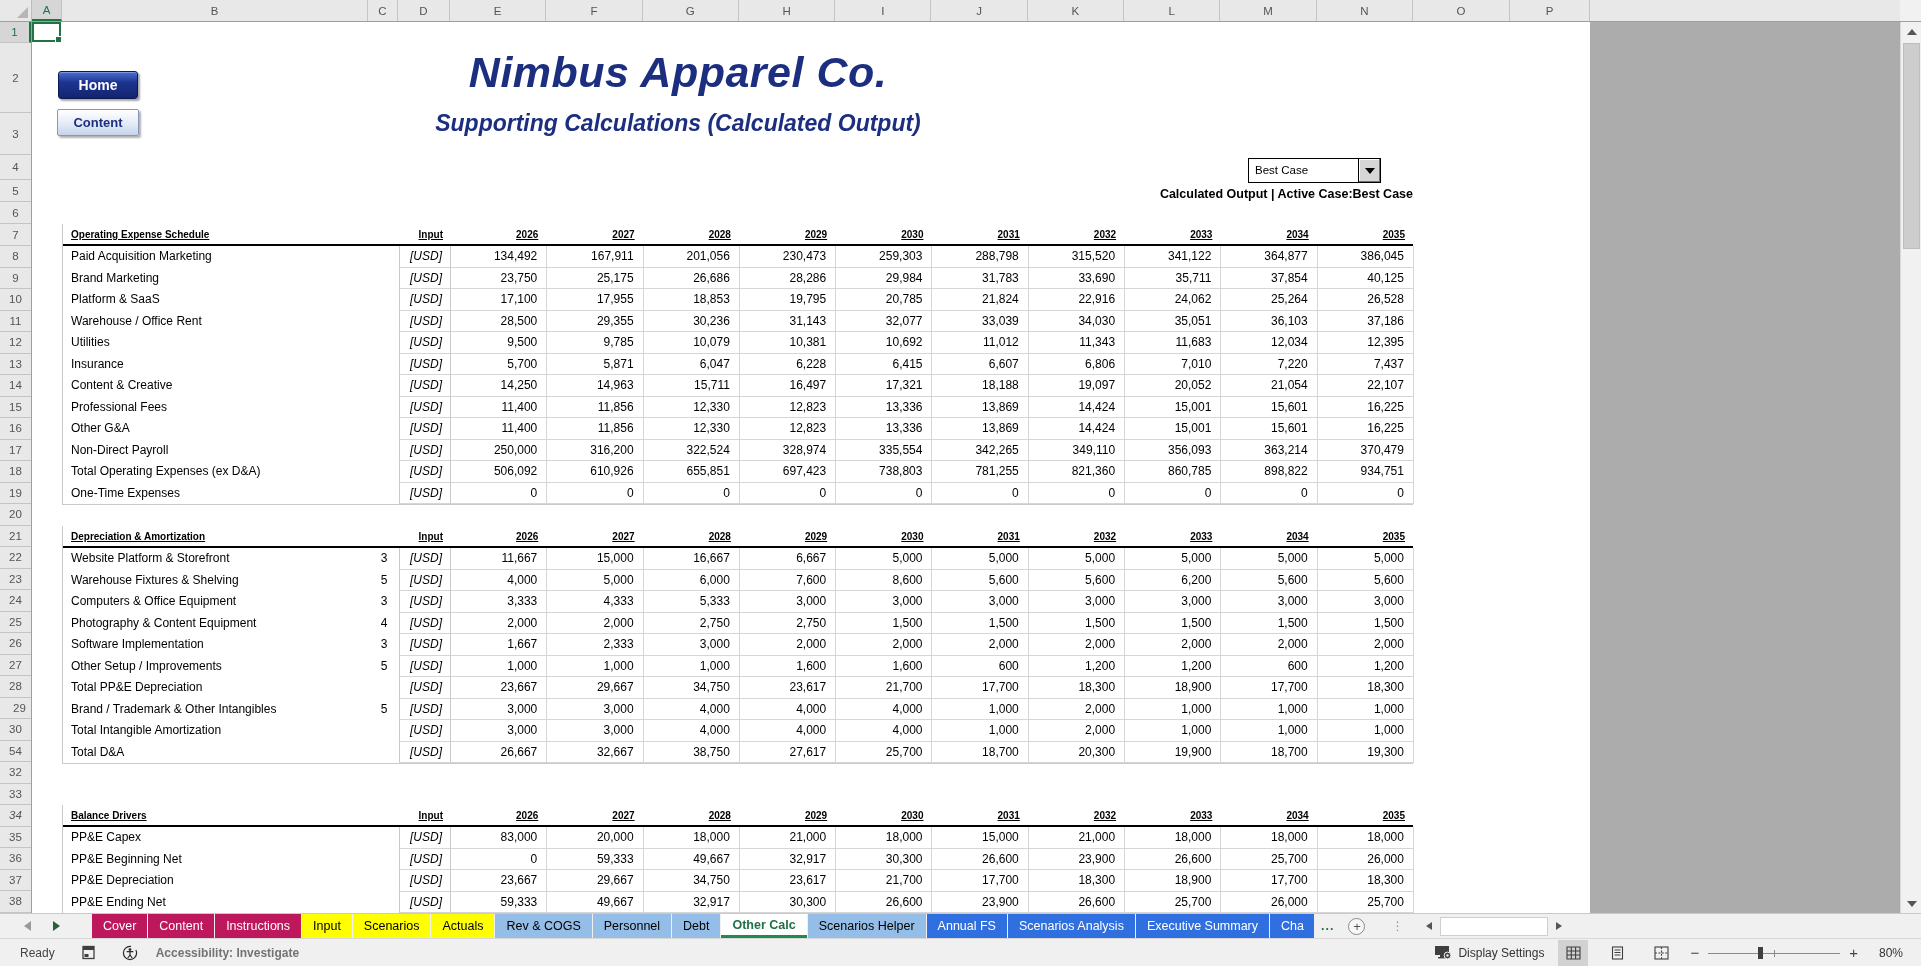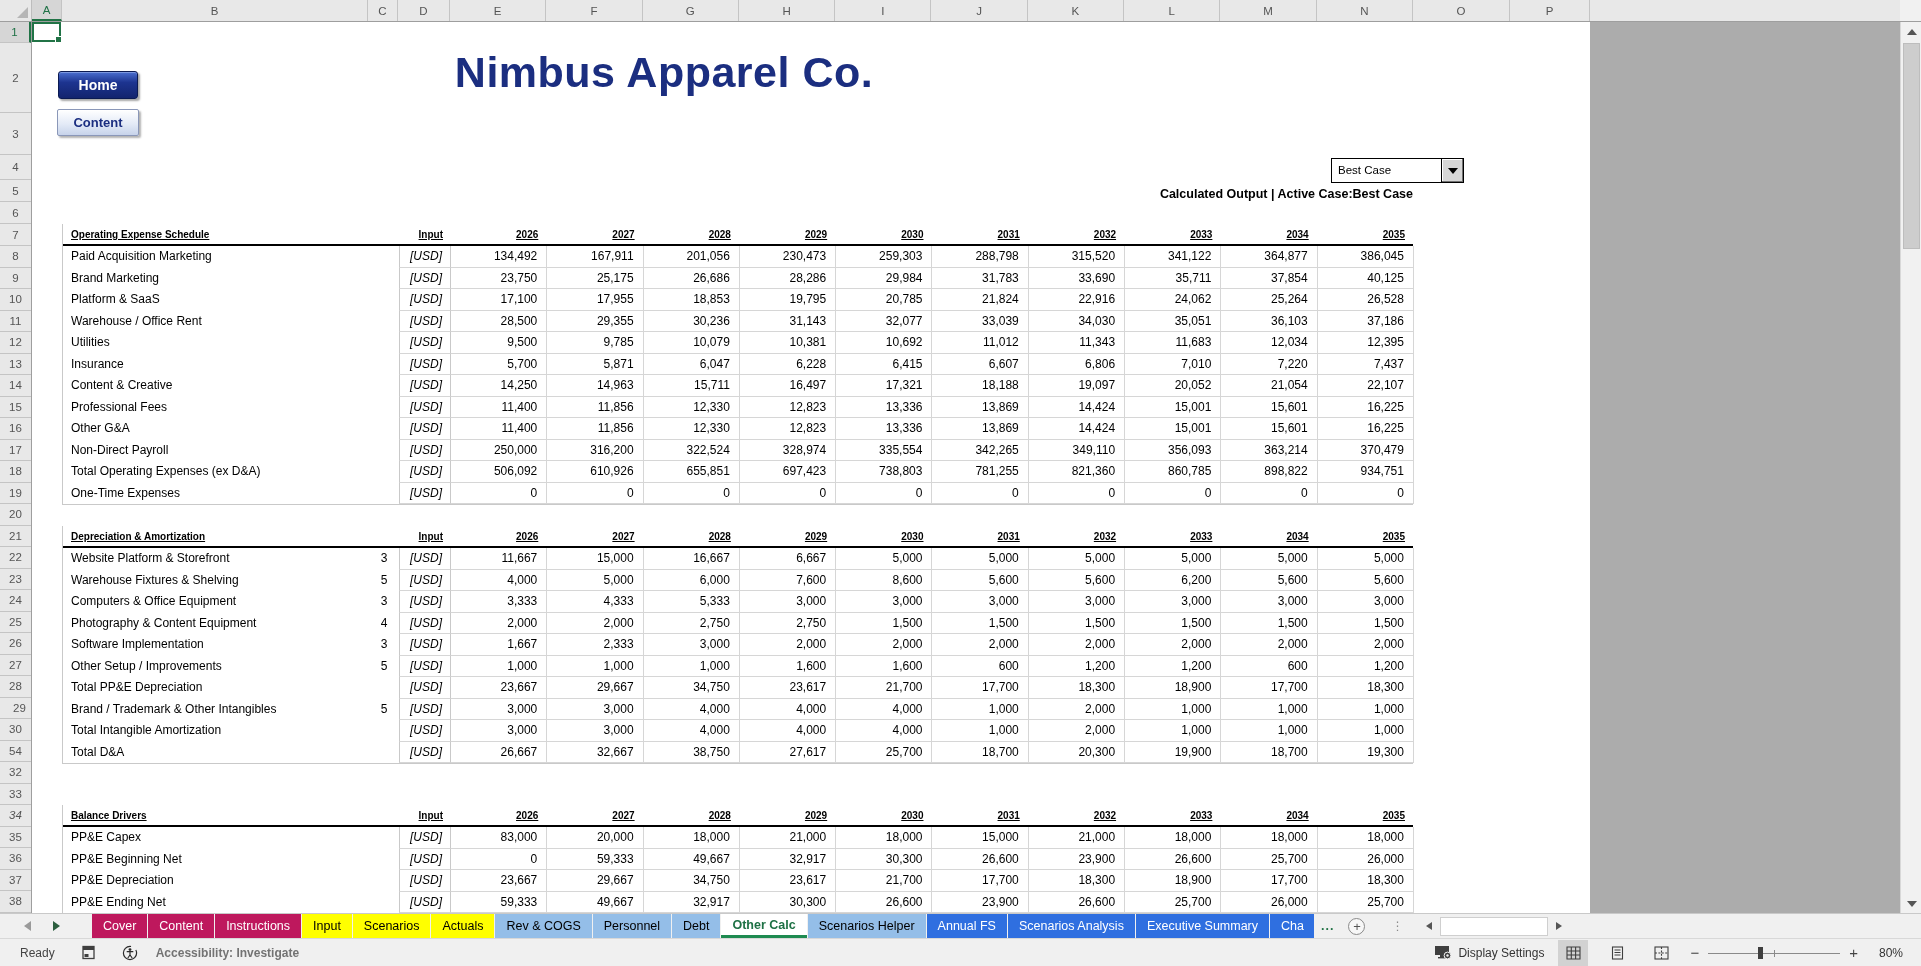--- a/index.html
+++ b/index.html
@@ -39,26 +39,26 @@
   .btn-home { position:absolute; left:26px; top:49px; width:80px; height:28px;
     background:linear-gradient(#4a6fd0, #1d3490 40%, #13246e); border:1px solid #0b1a52; border-radius:3px;
     color:#fff; font-weight:bold; font-size:14px; display:flex; align-items:center; justify-content:center;
     box-shadow:inset 0 1px 0 #7b97e0, 2px 2px 2px rgba(0,0,0,.35); cursor:pointer; }
   .btn-content { position:absolute; left:25px; top:87px; width:82px; height:27px;
     background:linear-gradient(#ffffff, #e4ebf7 55%, #c7d3ea); border:1px solid #8a97b8; border-radius:2px;
     color:#1b2e80; font-weight:bold; font-size:13px; display:flex; align-items:center; justify-content:center;
     box-shadow:inset 0 1px 0 #fff, 2px 2px 2px rgba(0,0,0,.3); cursor:pointer; }
 
   
-  .title-wrap { position:absolute; left:202px; top:26px; width:860px; text-align:center; color:#1b2e80; }
+  .title-wrap { position:absolute; left:216px; top:26px; width:860px; text-align:center; color:#1b2e80;font-style:italic; }
   .main-title { font-size:43px; font-weight:bold; letter-spacing:.5px; }
   .sub-title { font-size:23px; font-weight:bold; margin-top:13px; }
 
   
-  .case-dd { position:absolute; left:1299px; top:136px; width:133px; height:25px; background:#fff;
+  .case-dd { position:absolute; left:1216px; top:136px; width:133px; height:25px; background:#fff;
     border:1px solid #000; display:flex; cursor:pointer; }
   .case-dd .txt { flex:1; font-size:11.5px; padding:5px 0 0 6px; white-space:nowrap; }
   .case-dd .btn { width:22px; background:#D6D6D6; border-left:1px solid #000;
     box-shadow:inset -1px -1px 0 #707070, inset 1px 1px 0 #fff;
     display:flex; align-items:center; justify-content:center; }
   .dd-arrow { width:0; height:0; border-left:5px solid transparent; border-right:5px solid transparent;
     border-top:6px solid #000; }
   .status-line { position:absolute; top:165px; right:177px; font-size:12.5px; font-weight:bold; color:#000; }
 
   
@@ -202,20 +202,21 @@
     </div>
 
   <div class="sheet">
     <div class="a1box"></div>
 
     <div class="btn-home">Home</div>
     <div class="btn-content">Content</div>
 
     <div class="title-wrap">
       <div class="main-title">Nimbus Apparel Co.</div>
+      <div class="sub-title">Supporting Calculations (Calculated Output)</div>
     </div>
 
     <div class="case-dd">
       <div class="txt">Best Case</div>
       <div class="btn">
         <div class="dd-arrow"></div>
       </div>
     </div>
     <div class="status-line">Calculated Output  |  Active Case:Best Case</div>
 

